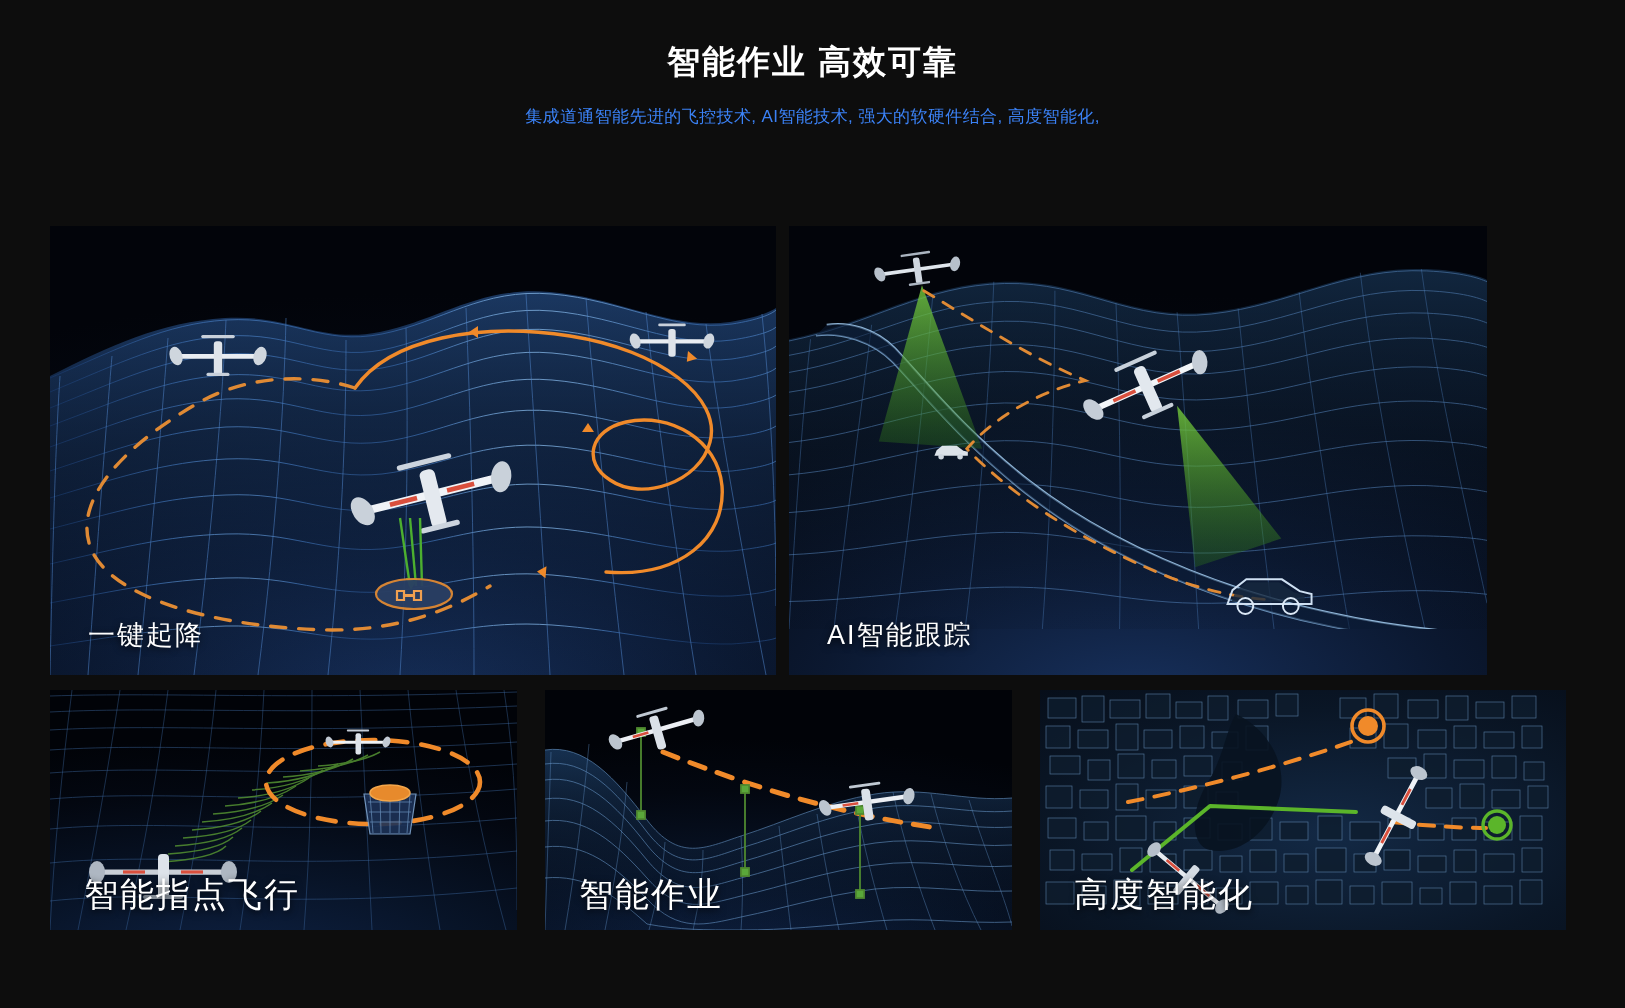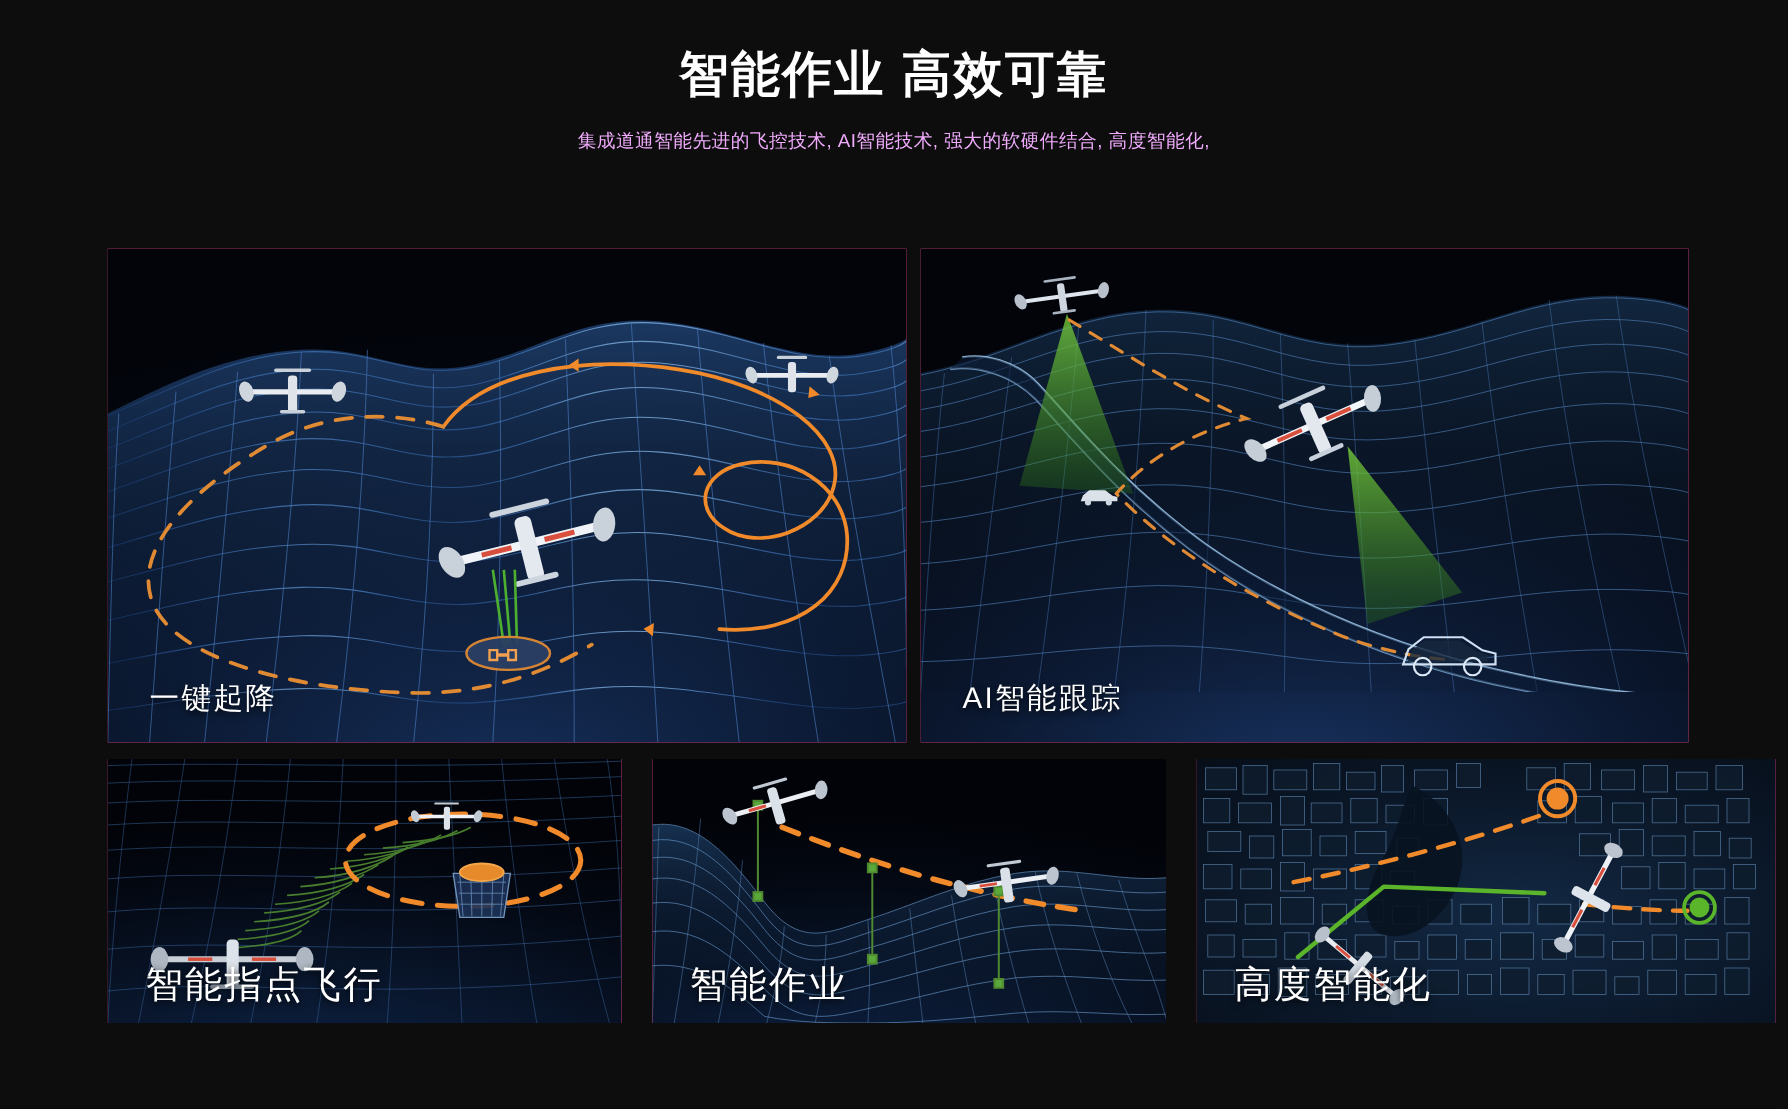--- a/index.html
+++ b/index.html
@@ -8,31 +8,31 @@
     width:1625px; height:1008px;
     background:#0d0d0d;
     font-family:"Liberation Sans","DejaVu Sans",sans-serif;
     overflow:hidden;
   }
   #page{ position:relative; width:1625px; height:1008px; background:#0d0d0d; }
 
   
   .header{ position:absolute; left:0; top:0; width:1625px; text-align:center; }
   .title{
-    font-size:45px; font-weight:700; color:#ffffff; letter-spacing:2px;
+    font-size:33px; font-weight:700; color:#ffffff; letter-spacing:2px;
     line-height:1; padding-top:45px;
   }
   .subtitle{
-    font-size:17px; color:#f0abfc; line-height:34px; font-weight:400;
+    font-size:17px; color:#3b82f6; line-height:34px; font-weight:400;
     padding-top:22px; letter-spacing:.4px;
   }
   .subtitle .l{ display:block; }
 
   
-  .card{ position:absolute; overflow:hidden; background:#ec4899;margin-left:48px; }
+  .card{ position:absolute; overflow:hidden; background:#a16207; }
   .card .label{
     position:absolute; left:38px; bottom:22px; color:#fff;
     font-size:27px; font-weight:400; letter-spacing:2px;
     text-shadow:0 2px 7px rgba(0,0,0,.85); z-index:40; white-space:nowrap;
   }
   .card.small .label{ left:34px; bottom:12px; font-size:34px; }
 
   
   #card-takeoff   { left:50px;   top:226px; width:726px;  height:449px; }
   #card-tracking  { left:789px;  top:226px; width:698px;  height:449px; }

